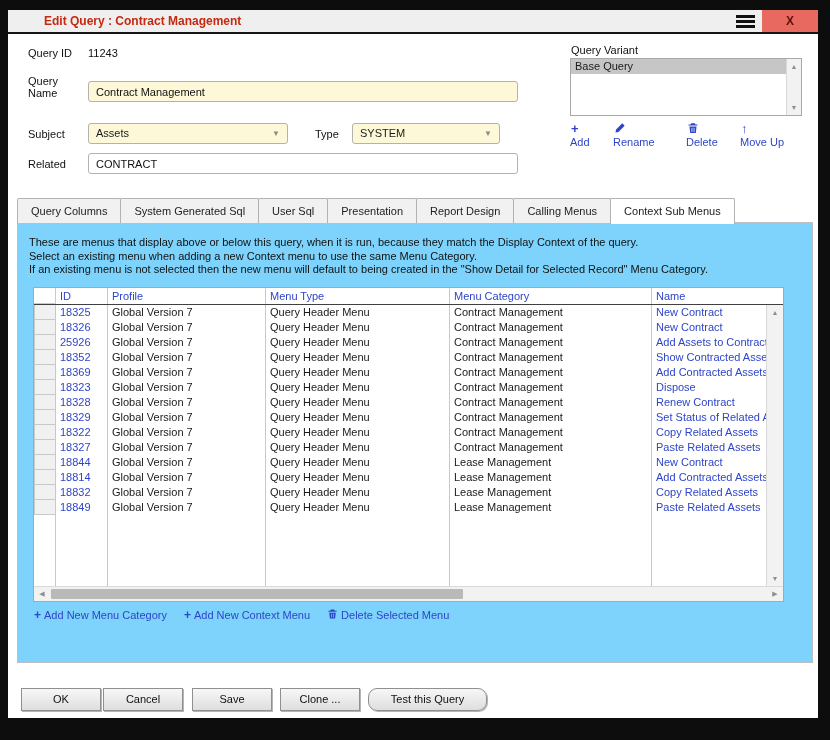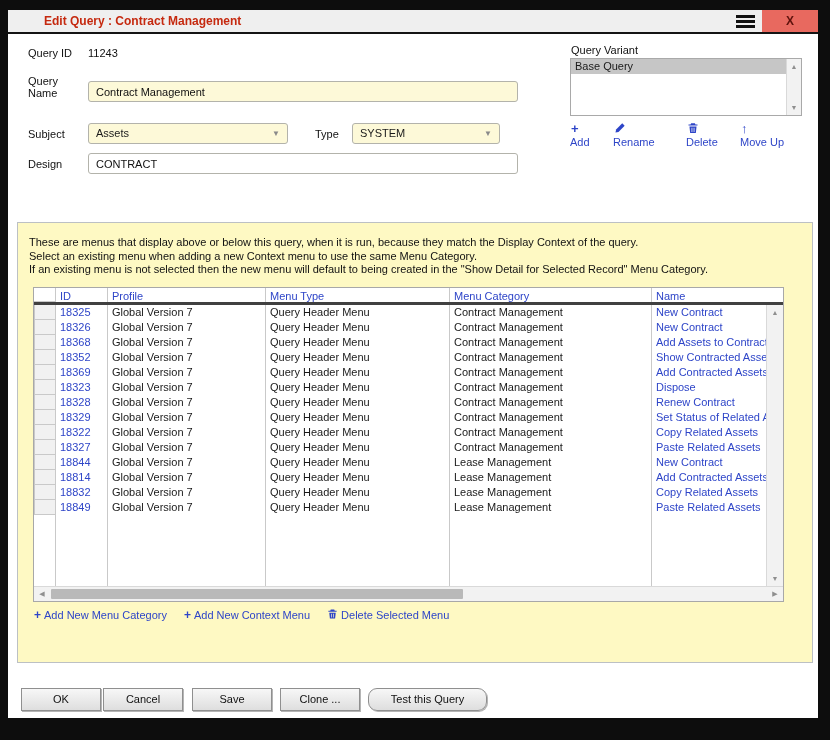--- a/index.html
+++ b/index.html
@@ -35,26 +35,26 @@
   .va { display:flex; flex-direction:column; align-items:flex-start; color:#2e45c8; cursor:pointer; }
   .va .ic { height:14px; line-height:13px; font-weight:bold; font-size:13px; padding-left:1px; }
   .va .lbl { line-height:13px; }
   .ic svg { width:12px; height:12px; fill:#2e45c8; }
 
   
   .tabbar { position:absolute; left:9px; top:187px; height:26px; display:flex; align-items:flex-end; z-index:3; }
   .tab { height:25px; line-height:24px; padding:0 13px; background:#f1f1f1; border:1px solid #b2b2b2; border-bottom:none; margin-right:-1px; cursor:pointer; color:#222; border-radius:2px 2px 0 0; }
   .tab.active { height:26px; background:#fff; position:relative; z-index:4; margin-bottom:-1px; }
 
-  .panel { position:absolute; left:9px; top:212px; width:796px; height:441px; border:1px solid #bcc0c4; background:#fef9c3; z-index:1; }
+  .panel { position:absolute; left:9px; top:212px; width:796px; height:441px; border:1px solid #bcc0c4; background:#7dd3fc; z-index:1; }
   .desc { position:absolute; left:11px; top:13px; line-height:13.5px; color:#111; }
 
   
   .grid { position:absolute; left:15px; top:64px; width:751px; height:315px; border:1px solid #a8a8a8; display:flex; flex-direction:column; background:#fff; }
-  .g-header { display:flex; height:17px; border-bottom:3px solid #404040; }
+  .g-header { display:flex; height:17px; border-bottom:1px solid #404040; }
   .g-header .hc { color:#2e45c8; line-height:16px; padding-left:4px; border-right:1px solid #c9c9c9; overflow:hidden; white-space:nowrap; }
   .g-body { flex:1; display:flex; min-height:0;justify-content:space-between; }
   .g-rows { flex:1; display:flex; flex-direction:column; overflow:hidden; }
   .g-row { display:flex; height:15px; flex:none; }
   .g-row.filler { flex:1; height:auto; }
   .cell { line-height:15px; padding-left:4px; border-right:1px solid #c9c9c9; overflow:hidden; white-space:nowrap; }
   .selc { width:22px; flex:none; background:#f1f1f1; border:1px solid #c9c9c9; border-top:none; cursor:pointer; }
   .g-header .selc { background:#fff; border-top:none; border-left:none; }
   .g-row.filler .selc { background:#fff; border:none; border-right:1px solid #c9c9c9; }
   .c-id { width:52px; flex:none; color:#2e45c8; }
@@ -101,21 +101,21 @@
     <span>Assets</span>
     <span class="arrow">▼</span>
   </div>
 
   <div class="flabel" style="left:307px;top:118px;">Type</div>
   <div class="dropdown" style="left:344px;top:113px;width:148px;">
     <span>SYSTEM</span>
     <span class="arrow">▼</span>
   </div>
 
-  <div class="flabel" style="left:20px;top:148px;">Design</div>
+  <div class="flabel" style="left:20px;top:148px;">Related</div>
   <input class="tbox" style="left: 80px; top: 143px; width: 430px;" value="CONTRACT">
 
   <div class="flabel" style="left:563px;top:34px;">Query Variant</div>
   <div class="variant-list">
     <div class="variant-items">
         <div class="variant-item selected">Base Query</div>
       </div>
     <div class="vscroll-sm">
       <div class="sb-arrow up">▲</div>
       <div class="sb-arrow down">▼</div>
@@ -137,20 +137,29 @@
             <path d="M5.5 1.5h5l.8 1.7h2.7v1.6H2V3.2h2.7zM3.3 6h9.4l-.9 8.7H4.2zM6.1 7.5v5.7h1V7.5zm2.8 0v5.7h1V7.5z"></path>
           </svg></span>
         <span class="lbl">Delete</span>
       </div>
       <div class="va" style="width: 60px;">
         <span class="ic"><span style="font-weight:bold;">↑</span></span>
         <span class="lbl">Move Up</span>
       </div>
     </div>
 
+  <div class="tabbar">
+      <div class="tab">Query Columns</div>
+      <div class="tab">System Generated Sql</div>
+      <div class="tab">User Sql</div>
+      <div class="tab">Presentation</div>
+      <div class="tab">Report Design</div>
+      <div class="tab">Calling Menus</div>
+      <div class="tab active">Context Sub Menus</div>
+    </div>
 
   <div class="panel">
     <div class="desc">
         <div>These are menus that display above or below this query, when it is run, because they match the Display Context of the query.</div>
         <div>Select an existing menu when adding a new Context menu to use the same Menu Category.</div>
         <div>If an existing menu is not selected then the new menu will default to being created in the "Show Detail for Selected Record" Menu Category.</div>
       </div>
 
     <div class="grid">
       <div class="g-header">
@@ -174,21 +183,21 @@
             <div class="g-row">
               <div class="selc"></div>
               <div class="cell c-id">18326</div>
               <div class="cell c-profile">Global Version 7</div>
               <div class="cell c-menutype">Query Header Menu</div>
               <div class="cell c-menucat">Contract Management</div>
               <div class="cell c-name">New Contract</div>
             </div>
             <div class="g-row">
               <div class="selc"></div>
-              <div class="cell c-id">18368</div>
+              <div class="cell c-id">25926</div>
               <div class="cell c-profile">Global Version 7</div>
               <div class="cell c-menutype">Query Header Menu</div>
               <div class="cell c-menucat">Contract Management</div>
               <div class="cell c-name">Add Assets to Contract</div>
             </div>
             <div class="g-row">
               <div class="selc"></div>
               <div class="cell c-id">18352</div>
               <div class="cell c-profile">Global Version 7</div>
               <div class="cell c-menutype">Query Header Menu</div>

